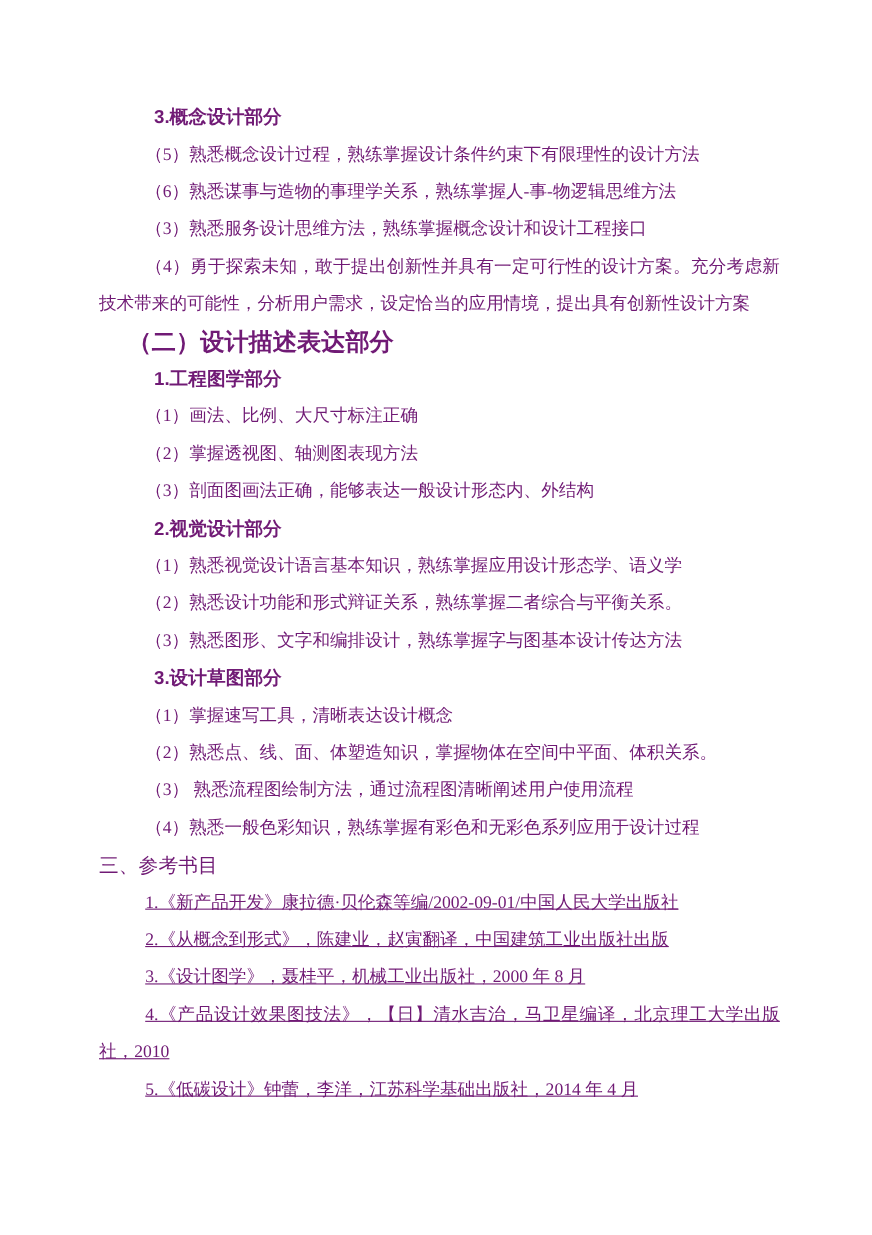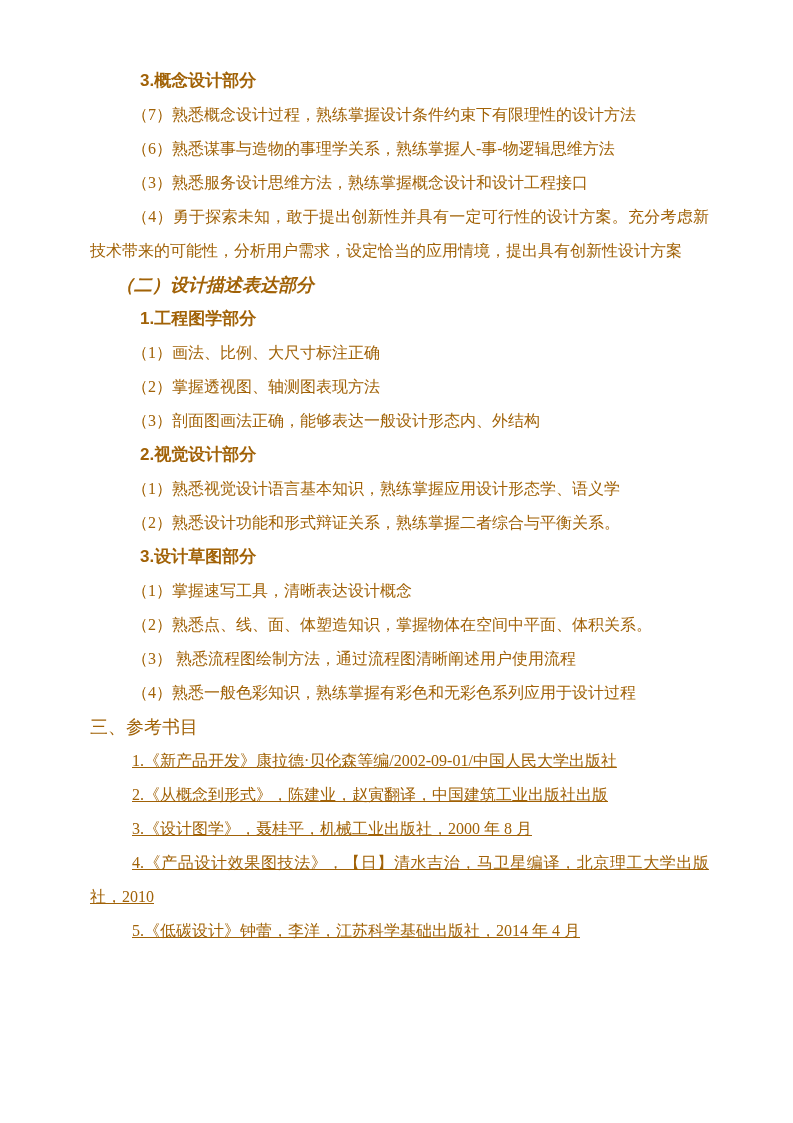--- a/index.html
+++ b/index.html
@@ -7,51 +7,50 @@
     padding: 0;
     background: #ffffff;
   }
   .page {
     position: relative;
     width: 793px;
     height: 1123px;
     margin: 0 auto;
     background: #ffffff;
     box-sizing: border-box;
-    padding: 64px 84px 0 90px;
+    padding: 90px 84px 0 90px;
     overflow: hidden;
     font-family: "Liberation Serif", "DejaVu Serif", serif;
-    color: #a16207;
+    color: #701a75;
     font-size: 16px;
   }
   .page p {
     margin: 0;
     line-height: 34px;
     text-align: justify;
   }
   .item {
     text-indent: 42px;
   }
   .heading-sub {
     font-weight: bold;
     font-size: 17px;
     text-indent: 50px;
     line-height: 35px;
     margin-top: 2px;
     font-family: "Liberation Sans", "DejaVu Sans", sans-serif;
   }
   .heading-part {
     font-weight: bold;
-    font-size: 18px;
+    font-size: 22px;
     text-indent: 26px;
     line-height: 38px;
     margin-top: 8px;
     margin-bottom: 2px;
     font-family: "Liberation Sans", "DejaVu Sans", sans-serif;
-    font-style: italic;
   }
   .heading-top {
     font-weight: normal;
     font-size: 18px;
     text-indent: 0;
     line-height: 38px;
     margin-top: 10px;
     margin-bottom: 2px;
     font-family: "Liberation Sans", "DejaVu Sans", sans-serif;
   }
@@ -59,35 +58,36 @@
     text-indent: 42px;
     text-decoration: underline;
   }
 </style>
 </head>
 <body>
 
 <div class="page">
 
   <p class="heading-sub">3.概念设计部分</p>
-  <p class="item">（7）熟悉概念设计过程，熟练掌握设计条件约束下有限理性的设计方法</p>
+  <p class="item">（5）熟悉概念设计过程，熟练掌握设计条件约束下有限理性的设计方法</p>
   <p class="item">（6）熟悉谋事与造物的事理学关系，熟练掌握人-事-物逻辑思维方法</p>
   <p class="item">（3）熟悉服务设计思维方法，熟练掌握概念设计和设计工程接口</p>
   <p class="item">（4）勇于探索未知，敢于提出创新性并具有一定可行性的设计方案。充分考虑新技术带来的可能性，分析用户需求，设定恰当的应用情境，提出具有创新性设计方案</p>
 
   <p class="heading-part">（二）设计描述表达部分</p>
 
   <p class="heading-sub">1.工程图学部分</p>
   <p class="item">（1）画法、比例、大尺寸标注正确</p>
   <p class="item">（2）掌握透视图、轴测图表现方法</p>
   <p class="item">（3）剖面图画法正确，能够表达一般设计形态内、外结构</p>
 
   <p class="heading-sub">2.视觉设计部分</p>
   <p class="item">（1）熟悉视觉设计语言基本知识，熟练掌握应用设计形态学、语义学</p>
   <p class="item">（2）熟悉设计功能和形式辩证关系，熟练掌握二者综合与平衡关系。</p>
+  <p class="item">（3）熟悉图形、文字和编排设计，熟练掌握字与图基本设计传达方法</p>
 
   <p class="heading-sub">3.设计草图部分</p>
   <p class="item">（1）掌握速写工具，清晰表达设计概念</p>
   <p class="item">（2）熟悉点、线、面、体塑造知识，掌握物体在空间中平面、体积关系。</p>
   <p class="item">（3） 熟悉流程图绘制方法，通过流程图清晰阐述用户使用流程</p>
   <p class="item">（4）熟悉一般色彩知识，熟练掌握有彩色和无彩色系列应用于设计过程</p>
 
   <p class="heading-top">三、参考书目</p>
   <p class="ref">1.《新产品开发》康拉德·贝伦森等编/2002-09-01/中国人民大学出版社</p>
   <p class="ref">2.《从概念到形式》，陈建业，赵寅翻译，中国建筑工业出版社出版</p>

